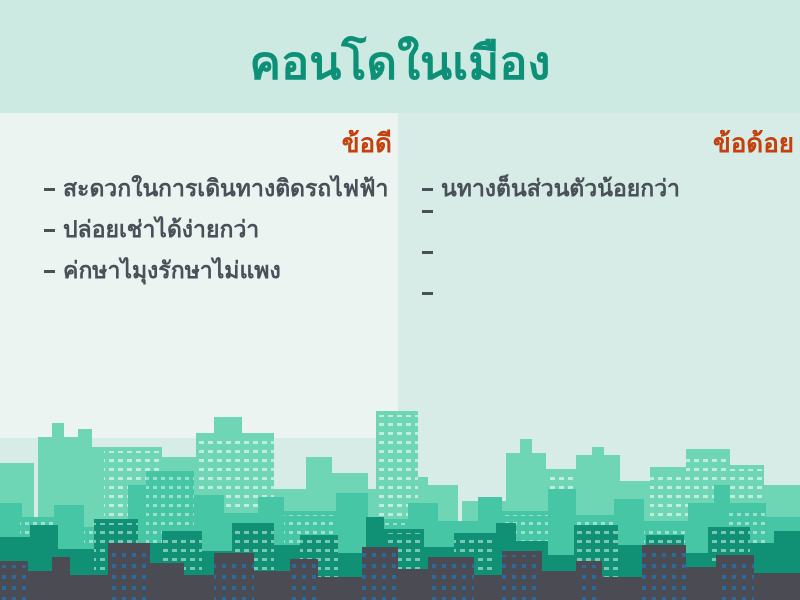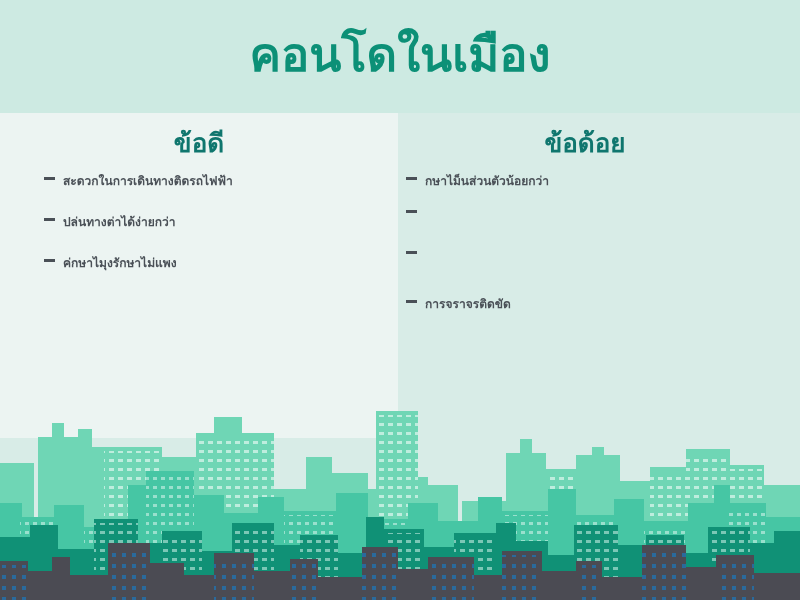--- a/index.html
+++ b/index.html
@@ -34,58 +34,58 @@
   .left-panel {
     position: absolute;
     left: 0; top: 113px;
     width: 398px; height: 325px;
     background: #ecf4f2;
   }
 
   
   .title {
     position: absolute;
-    left: 0; top: 26px;
+    left: 0; top: 34px;
     width: 800px;
     text-align: center;
     font-size: 47px;
     font-weight: 700;
     line-height: 1.22;
     color: #0c9077;
     letter-spacing: 0px;
   }
 
   
   .col {
     position: absolute;
     top: 127px;
   }
   .col-left  { left: 6px;   width: 386px; }
-  .col-right { left: 392px; width: 386px; }
+  .col-right { left: 408px; width: 386px; }
 
   .col-heading {
-    text-align: center;
+    text-align: right;
     font-size: 26px;
     font-weight: 700;
-    color: #0f766e;
+    color: #c2410c;
     line-height: 1.25;
     margin: 0 0 14px 0;
   }
   .col-left .col-heading  { padding-right: 0px; }
 
   .bullets {
     list-style: none;
     margin: 0;
     padding: 0;
   }
   .bullets li {
     display: flex;
     align-items: baseline;
     gap: 8px;
-    font-size: 12px;
+    font-size: 23px;
     font-weight: 600;
     color: #4a5057;
     line-height: 1.22;
     height: 41px;
   }
   .col-left .bullets  { padding-left: 38px; }
   .col-right .bullets { padding-left: 14px; }
 
   .dash {
     flex: 0 0 auto;
@@ -118,45 +118,44 @@
 
   <div class="col col-left">
     <div class="col-heading">ข้อดี</div>
     <ul class="bullets">
       <li>
         <span class="dash"></span>
         <span class="bullet-text">สะดวกในการเดินทางติดรถไฟฟ้า</span>
       </li>
       <li>
         <span class="dash"></span>
-        <span class="bullet-text">ปล่นทางต่าได้ง่ายกว่า</span>
+        <span class="bullet-text">ปล่อยเช่าได้ง่ายกว่า</span>
       </li>
       <li>
         <span class="dash"></span>
         <span class="bullet-text">ค่กษาไมุงรักษาไม่แพง</span>
       </li>
     </ul>
   </div>
 
   <div class="col col-right">
     <div class="col-heading">ข้อด้อย</div>
     <ul class="bullets">
       <li>
         <span class="dash"></span>
-        <span class="bullet-text">กษาไม็นส่วนตัวน้อยกว่า</span>
-      </li>
-      <li>
-        <span class="dash"></span>
-      </li>
-      <li>
-        <span class="dash"></span>
-      </li>
-      <li>
-        <span class="dash"></span>
-        <span class="bullet-text">การจราจรติดขัด</span>
+        <span class="bullet-text">นทางต็นส่วนตัวน้อยกว่า</span>
+      </li>
+      <li>
+        <span class="dash"></span>
+      </li>
+      <li>
+        <span class="dash"></span>
+      </li>
+      <li>
+        <span class="dash"></span>
       </li>
     </ul>
   </div>
 
   <div class="city">
     <svg width="800" height="215" viewBox="0 0 800 215" xmlns="http://www.w3.org/2000/svg" shape-rendering="crispEdges">
       <defs>
 
         <pattern id="winA" width="9" height="9" patternUnits="userSpaceOnUse">
           <rect width="9" height="9" fill="none"></rect>

